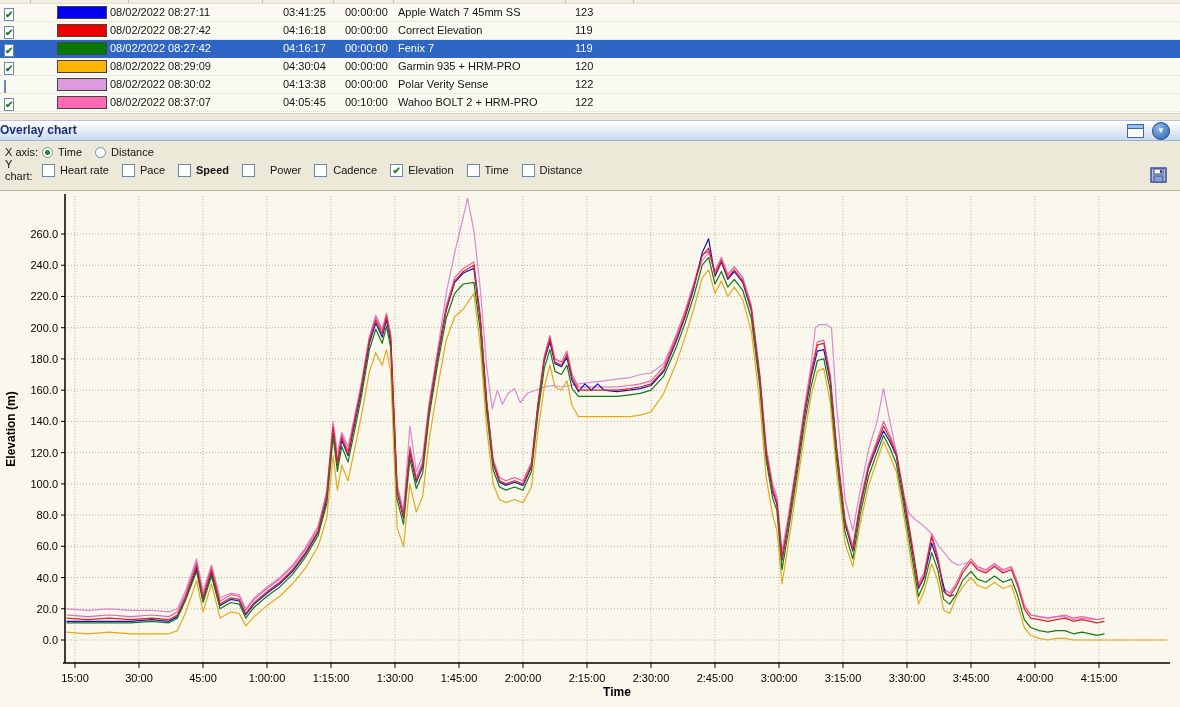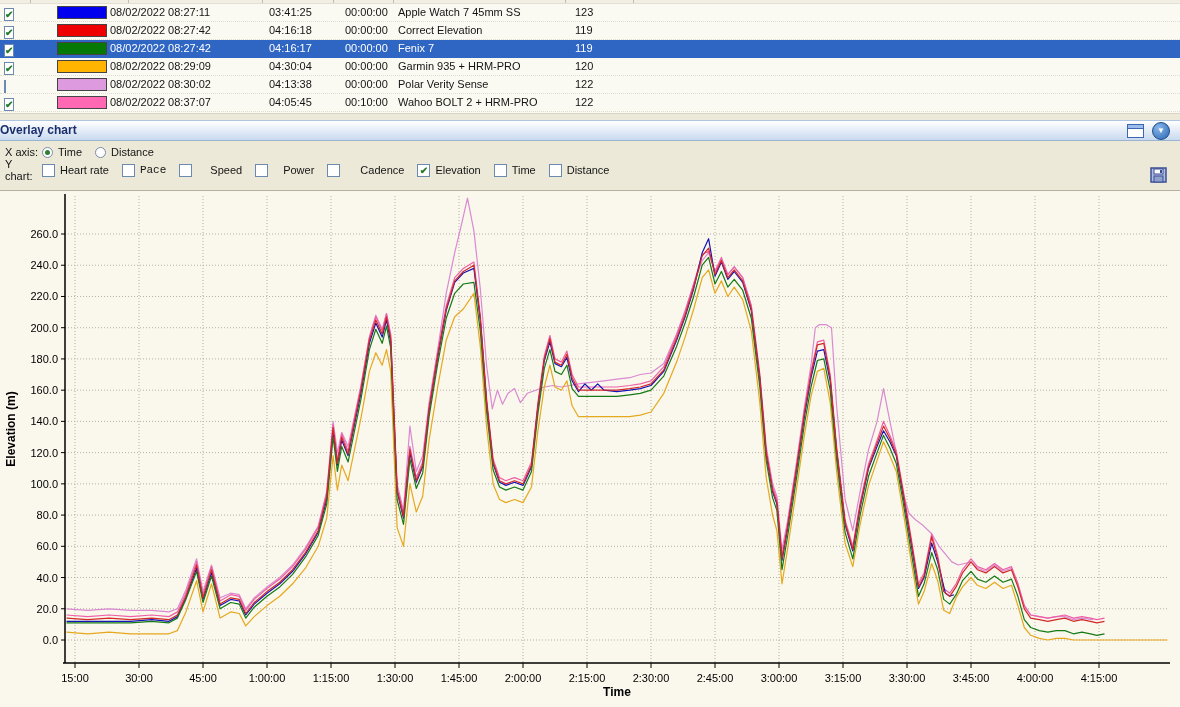--- a/index.html
+++ b/index.html
@@ -8,21 +8,21 @@
 
   
   .table-area{position:absolute;top:0;left:0;right:0;height:113px;background:#fbfaf2;border-bottom:1px solid #d8d4c4;}
   .colhdr{height:3px;background:#f1efe4;border-bottom:1px solid #e3e0d2;position:relative;}
   .colsep{position:absolute;top:0;width:1px;height:3px;background:#c2bfb0;}
   .trow{position:relative;height:17px;border-bottom:1px dotted #e0ddcf;}
   .trow.selected{background:#2f66c4;color:#fff;border-bottom-color:#2f66c4;}
   .cell{position:absolute;top:0;line-height:16px;white-space:nowrap;}
   .c-cb{left:4px;top:2px;}
   .c-sw{left:57px;top:2px;width:48px;height:11px;border:1px solid #444;}
-  .c-date{left:110px;} .c-dur{left:269px;text-align:right;} .c-off{left:345px;}
+  .c-date{left:110px;} .c-dur{left:283px;text-align:right;} .c-off{left:345px;}
   .c-dev{left:398px;} .c-val{left:575px;}
   .cb{width:11px;height:11px;background:#fff;border:1px solid #6a8ab0;font-size:10px;
       line-height:11px;text-align:center;color:#267a26;font-weight:bold;}
 
   
   .phead{position:absolute;top:120px;left:0;right:0;height:19px;
     background:linear-gradient(#ffffff,#c9daef);border-top:1px solid #b0c6e0;border-bottom:1px solid #9ab4d2;}
   .ptitle{position:absolute;left:0;top:2px;font-weight:bold;font-size:12px;color:#1b2f6e;}
   .phicons{position:absolute;right:10px;top:1px;display:flex;gap:8px;align-items:center;height:17px;}
   .winicon{width:15px;height:12px;border:1px solid #3b66b0;background:#fff;position:relative;}
@@ -145,33 +145,33 @@
       </span>
     </div>
   <div class="axrow" id="yrow">
     <span class="axlbl">Y chart:</span>
   <span class="opt">
         <span class="ycb"></span>
         <span class="lbl" style="">Heart rate</span>
       </span>
       <span class="opt">
         <span class="ycb"></span>
-        <span class="lbl" style="padding-left: 5px; font-family: Liberation Mono, monospace;">Pace</span>
-      </span>
-      <span class="opt">
-        <span class="ycb"></span>
-        <span class="lbl" style="padding-left: 18px;">Speed</span>
+        <span class="lbl" style="padding-left: 5px;">Pace</span>
+      </span>
+      <span class="opt">
+        <span class="ycb"></span>
+        <span class="lbl" style="padding-left: 5px; font-weight: bold;">Speed</span>
       </span>
       <span class="opt">
         <span class="ycb"></span>
         <span class="lbl" style="padding-left: 15px;">Power</span>
       </span>
       <span class="opt">
         <span class="ycb"></span>
-        <span class="lbl" style="padding-left: 20px;">Cadence</span>
+        <span class="lbl" style="padding-left: 6px;">Cadence</span>
       </span>
       <span class="opt">
         <span class="ycb">✔</span>
         <span class="lbl" style="">Elevation</span>
       </span>
       <span class="opt">
         <span class="ycb"></span>
         <span class="lbl" style="padding-left: 5px;">Time</span>
       </span>
       <span class="opt">

